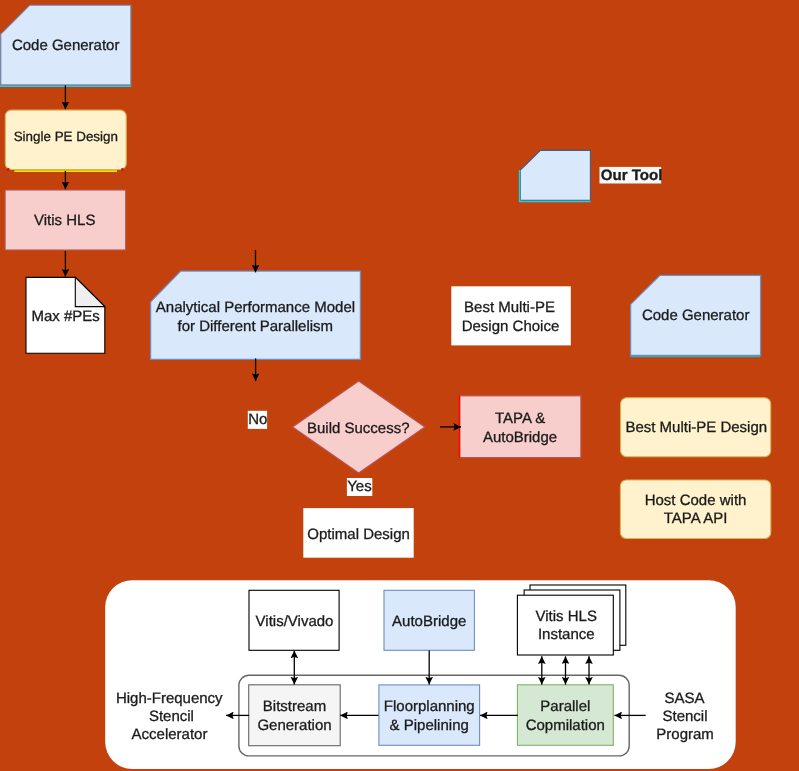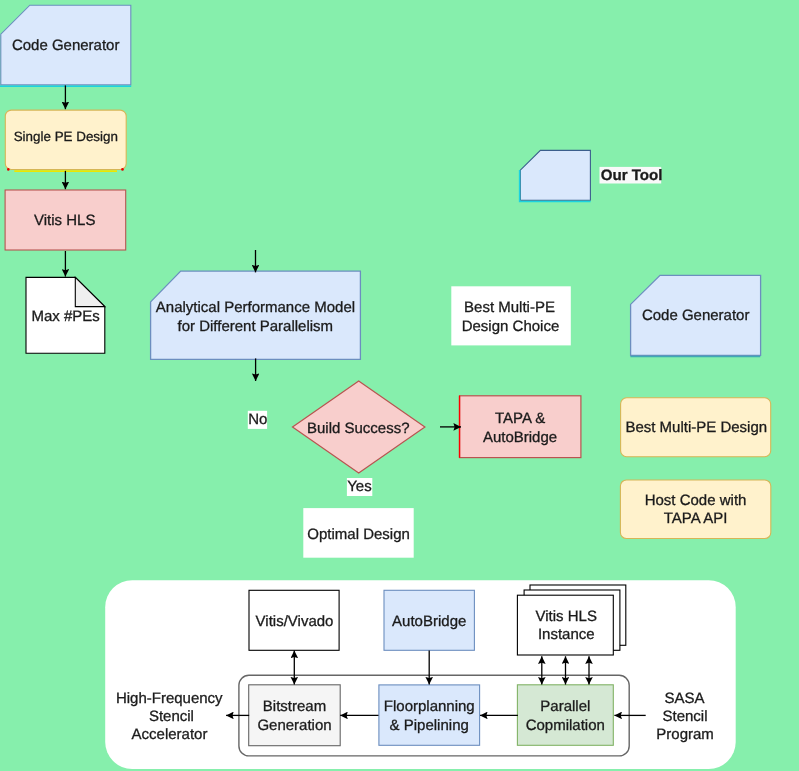--- a/index.html
+++ b/index.html
@@ -1,19 +1,19 @@
 <!DOCTYPE html>
 <html><head>
 <meta charset="utf-8">
 <title>SASA Flow Diagram</title>
 <style>
   html,body{margin:0;padding:0;background:#000;}
   body{width:799px;height:771px;overflow:hidden;
        font-family:"Liberation Sans",sans-serif;}
-  #stage{position:relative;width:799px;height:771px;background:#86efac;}
+  #stage{position:relative;width:799px;height:771px;background:#c2410c;}
   #stage svg{position:absolute;left:0;top:0;display:block;transform:translateZ(0);}
   text{font-family:"Liberation Sans",sans-serif;fill:#1a1a1a;
        dominant-baseline:alphabetic;
        text-rendering:geometricPrecision;
        -webkit-font-smoothing:antialiased;
        stroke:#1a1a1a;stroke-width:0.3;paint-order:stroke fill;}
 </style>
 </head>
 <body>
 

